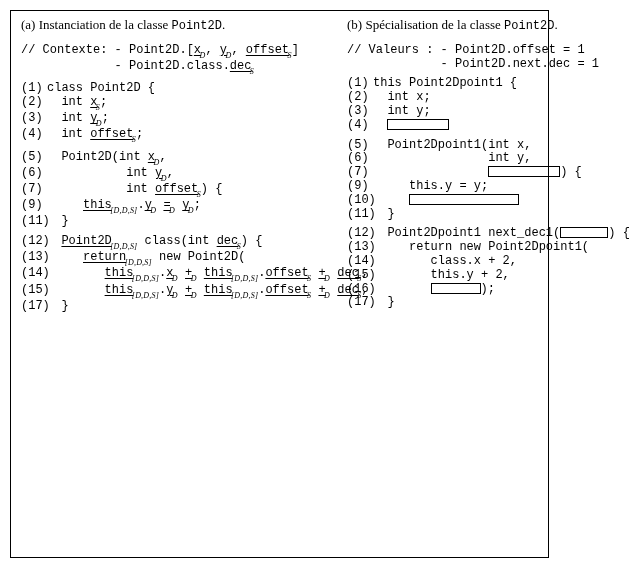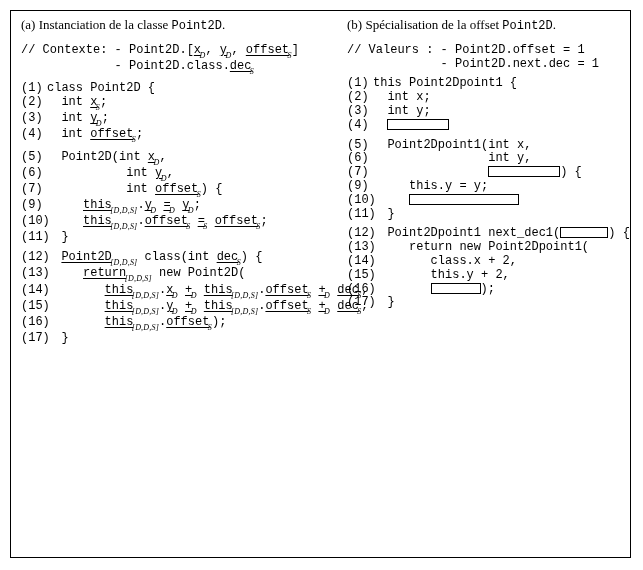--- a/index.html
+++ b/index.html
@@ -7,21 +7,21 @@
     padding: 0;
     background: white;
     font-family: "Times New Roman", Times, serif;
     width: 643px;
     height: 570px;
     overflow: hidden;
     box-sizing: border-box;
   }
   .outer {
     border: 1px solid #000;
-    width: 621px;
+    width: 539px;
     height: 548px;
     margin: 10px;
     box-sizing: border-box;
     position: relative;
   }
   .half {
     position: absolute;
     top: 6px;
     bottom: 6px;
     box-sizing: border-box;
@@ -81,35 +81,33 @@
       <div class="gap"></div>
       <div class="line"><span class="ln">(1)</span><span>class Point2D {</span></div>
       <div class="line"><span class="ln">(2)</span><span>  int </span><span class="u">x</span><span class="sub">S</span><span>;</span></div>
       <div class="line"><span class="ln">(3)</span><span>  int </span><span class="u">y</span><span class="sub">D</span><span>;</span></div>
       <div class="line"><span class="ln">(4)</span><span>  int </span><span class="u">offset</span><span class="sub">S</span><span>;</span></div>
       <div class="gap"></div>
       <div class="line"><span class="ln">(5)</span><span>  Point2D(int </span><span class="u">x</span><span class="sub">D</span><span>,</span></div>
       <div class="line"><span class="ln">(6)</span><span>           int </span><span class="u">y</span><span class="sub">D</span><span>,</span></div>
       <div class="line"><span class="ln">(7)</span><span>           int </span><span class="u">offset</span><span class="sub">S</span><span>) {</span></div>
       <div class="line"><span class="ln">(9)</span><span>     </span><span class="u">this</span><span class="sub">[D,D,S]</span><span>.</span><span class="u">y</span><span class="sub">D</span><span> </span><span class="u">=</span><span class="sub">D</span><span> </span><span class="u">y</span><span class="sub">D</span><span>;</span></div>
-      <div class="line"><span class="ln">(10)</span><span>     </span><span class="u">this</span><span class="sub">[D,D,S]</span><span>.</span><span class="u">offset</span><span class="sub">S</span><span> </span><span class="u">=</span><span class="sub">S</span><span> </span><span class="u">offset</span><span class="sub">S</span><span>;</span></div>
       <div class="line"><span class="ln">(11)</span><span>  }</span></div>
       <div class="gap"></div>
       <div class="line"><span class="ln">(12)</span><span>  </span><span class="u">Point2D</span><span class="sub">[D,D,S]</span><span> class(int </span><span class="u">dec</span><span class="sub">S</span><span>) {</span></div>
       <div class="line"><span class="ln">(13)</span><span>     </span><span class="u">return</span><span class="sub">[D,D,S]</span><span> new Point2D(</span></div>
       <div class="line"><span class="ln">(14)</span><span>        </span><span class="u">this</span><span class="sub">[D,D,S]</span><span>.</span><span class="u">x</span><span class="sub">D</span><span> </span><span class="u">+</span><span class="sub">D</span><span> </span><span class="u">this</span><span class="sub">[D,D,S]</span><span>.</span><span class="u">offset</span><span class="sub">S</span><span> </span><span class="u">+</span><span class="sub">D</span><span> </span><span class="u">dec</span><span class="sub">S</span><span>,</span></div>
       <div class="line"><span class="ln">(15)</span><span>        </span><span class="u">this</span><span class="sub">[D,D,S]</span><span>.</span><span class="u">y</span><span class="sub">D</span><span> </span><span class="u">+</span><span class="sub">D</span><span> </span><span class="u">this</span><span class="sub">[D,D,S]</span><span>.</span><span class="u">offset</span><span class="sub">S</span><span> </span><span class="u">+</span><span class="sub">D</span><span> </span><span class="u">dec</span><span class="sub">S</span><span>,</span></div>
-      <div class="line"><span class="ln">(16)</span><span>        </span><span class="u">this</span><span class="sub">[D,D,S]</span><span>.</span><span class="u">offset</span><span class="sub">S</span><span>);</span></div>
       <div class="line"><span class="ln">(17)</span><span>  }</span></div>
     </div>
   </div>
 
   <div class="half right">
     <div class="title">
-      <span>(b) Spécialisation de la offset </span><span class="mono">Point2D</span><span>.</span>
+      <span>(b) Spécialisation de la classe </span><span class="mono">Point2D</span><span>.</span>
     </div>
 
     <div class="mono">
       <div class="line">// Valeurs : - Point2D.offset = 1</div>
       <div class="line">             - Point2D.next.dec = 1</div>
       <div class="gap"></div>
       <div class="line"><span class="ln">(1)</span><span>this Point2Dpoint1 {</span></div>
       <div class="line"><span class="ln">(2)</span><span>  int x;</span></div>
       <div class="line"><span class="ln">(3)</span><span>  int y;</span></div>
       <div class="line"><span class="ln">(4)</span>  <span class="box" style="width:62px"></span></div>

